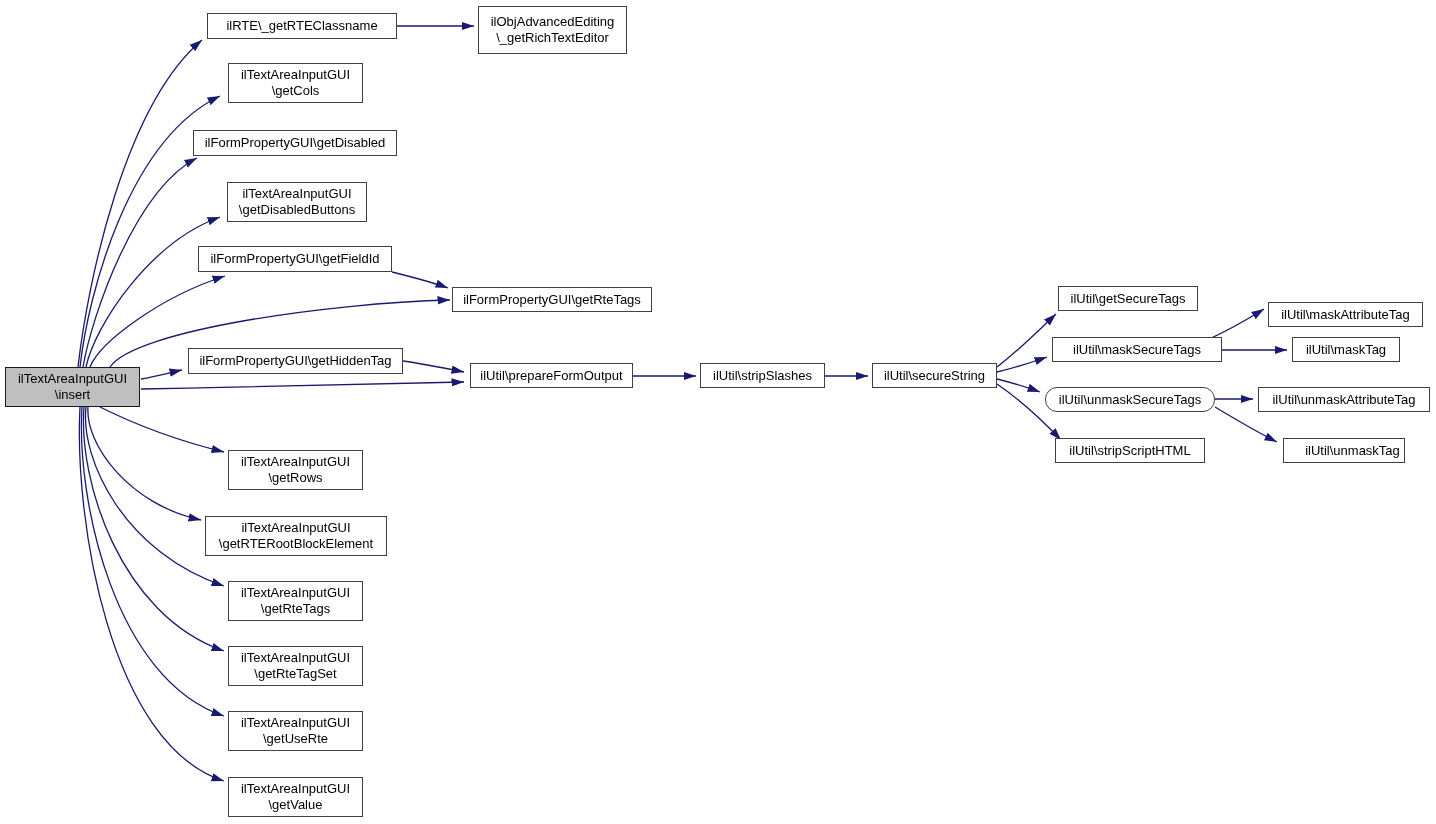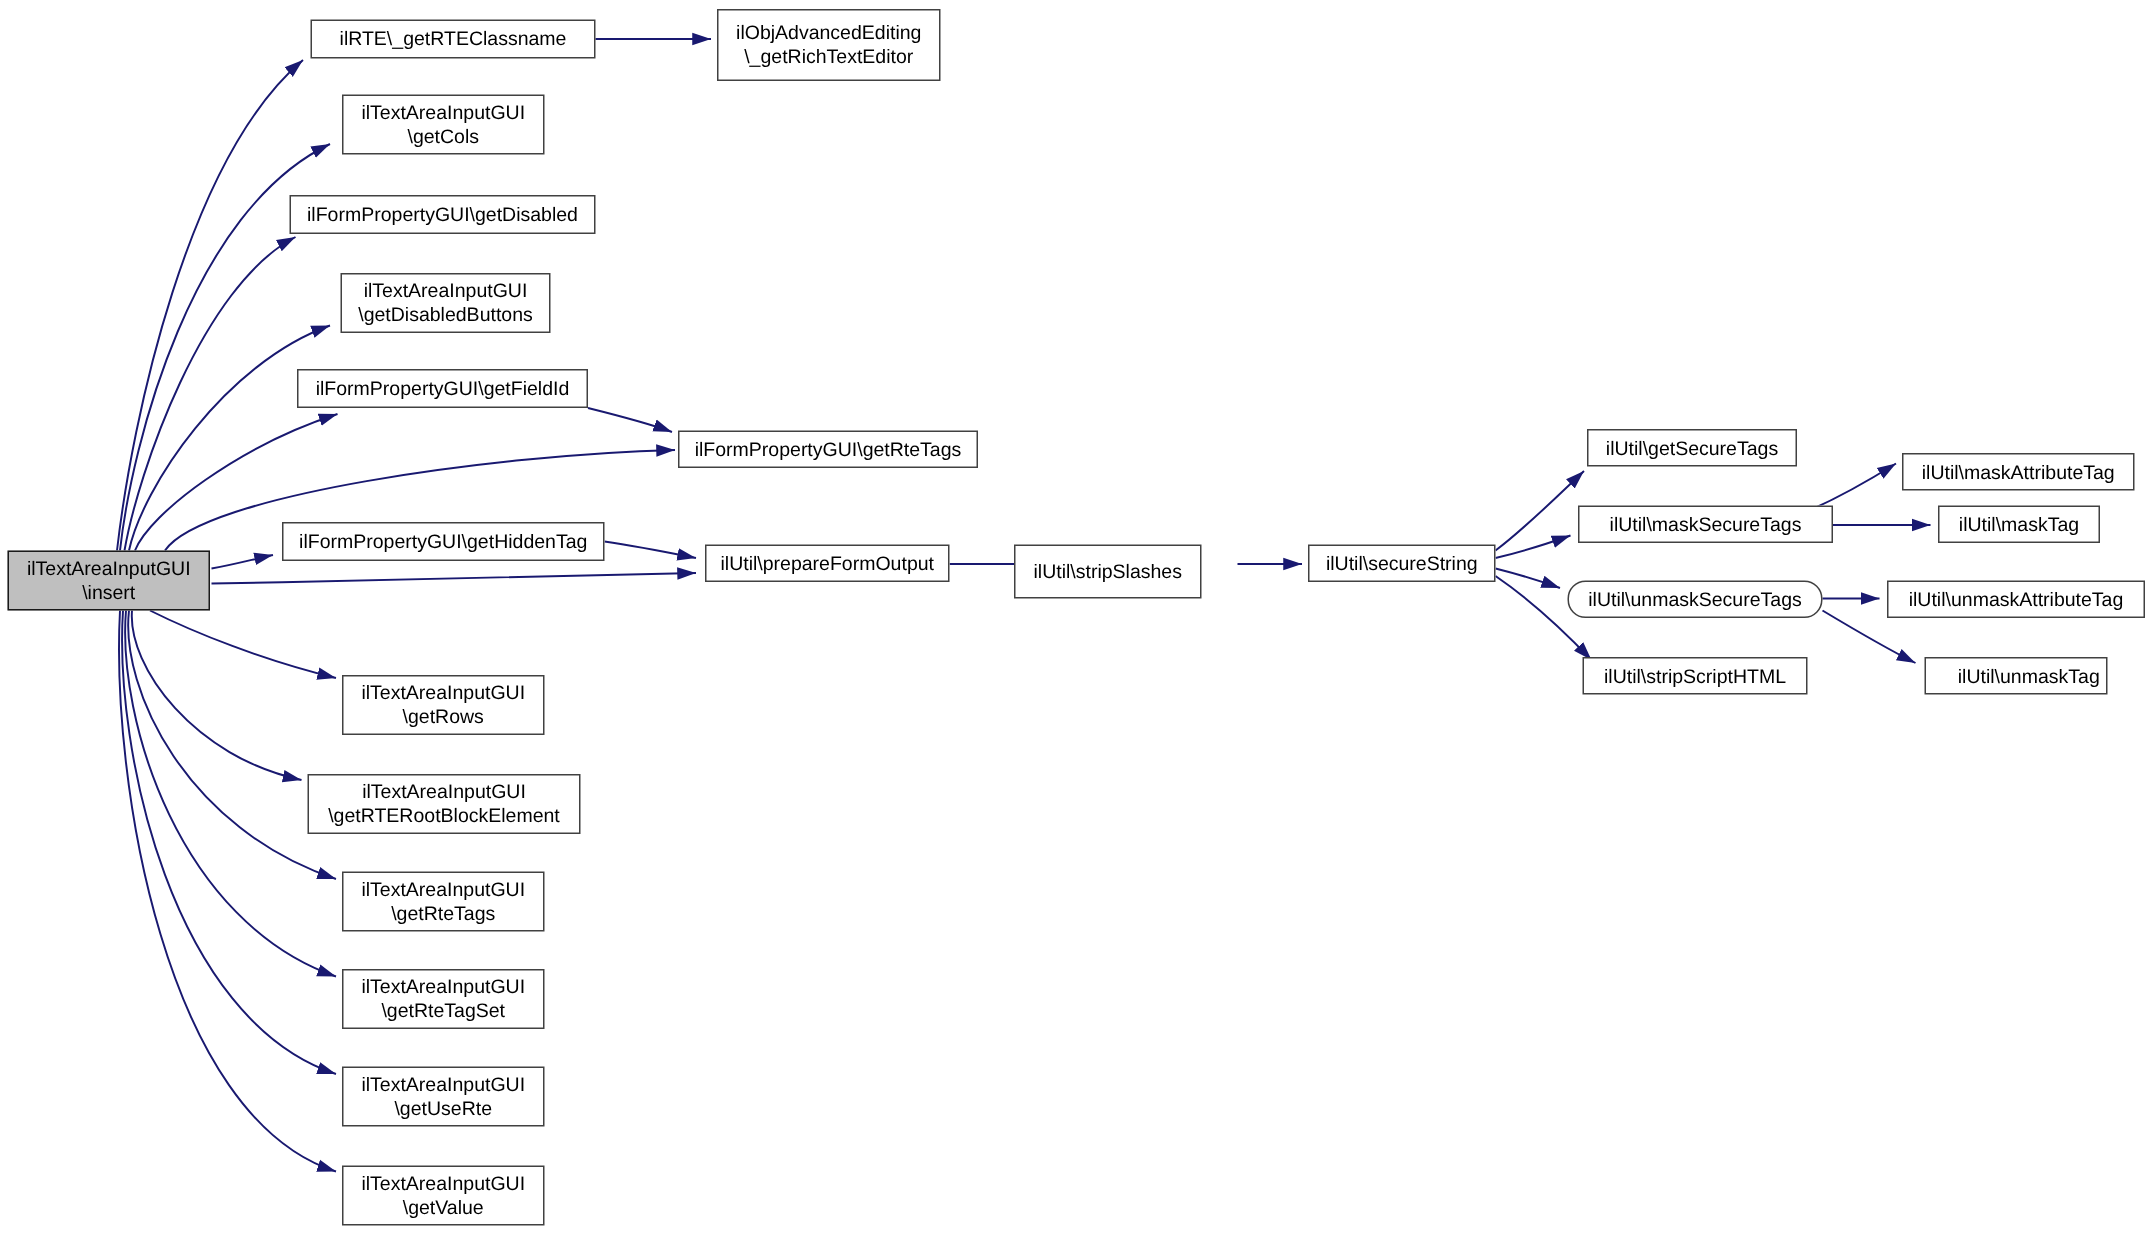--- a/index.html
+++ b/index.html
@@ -99,21 +99,21 @@
   </div>
 
   <div class="node" style="left:188px; top:348px; width:215px; height:26px;">
     <span class="node-label">ilFormPropertyGUI\getHiddenTag</span>
   </div>
 
   <div class="node" style="left:470px; top:363px; width:163px; height:25px;">
     <span class="node-label">ilUtil\prepareFormOutput</span>
   </div>
 
-  <div class="node" style="left:676px; top:363px; width:125px; height:36px;">
+  <div class="node" style="left:700px; top:363px; width:125px; height:25px;">
     <span class="node-label">ilUtil\stripSlashes</span>
   </div>
 
   <div class="node" style="left:872px; top:363px; width:125px; height:25px;">
     <span class="node-label">ilUtil\secureString</span>
   </div>
 
   <div class="node" style="left:1058px; top:286px; width:140px; height:25px;">
     <span class="node-label">ilUtil\getSecureTags</span>
   </div>

